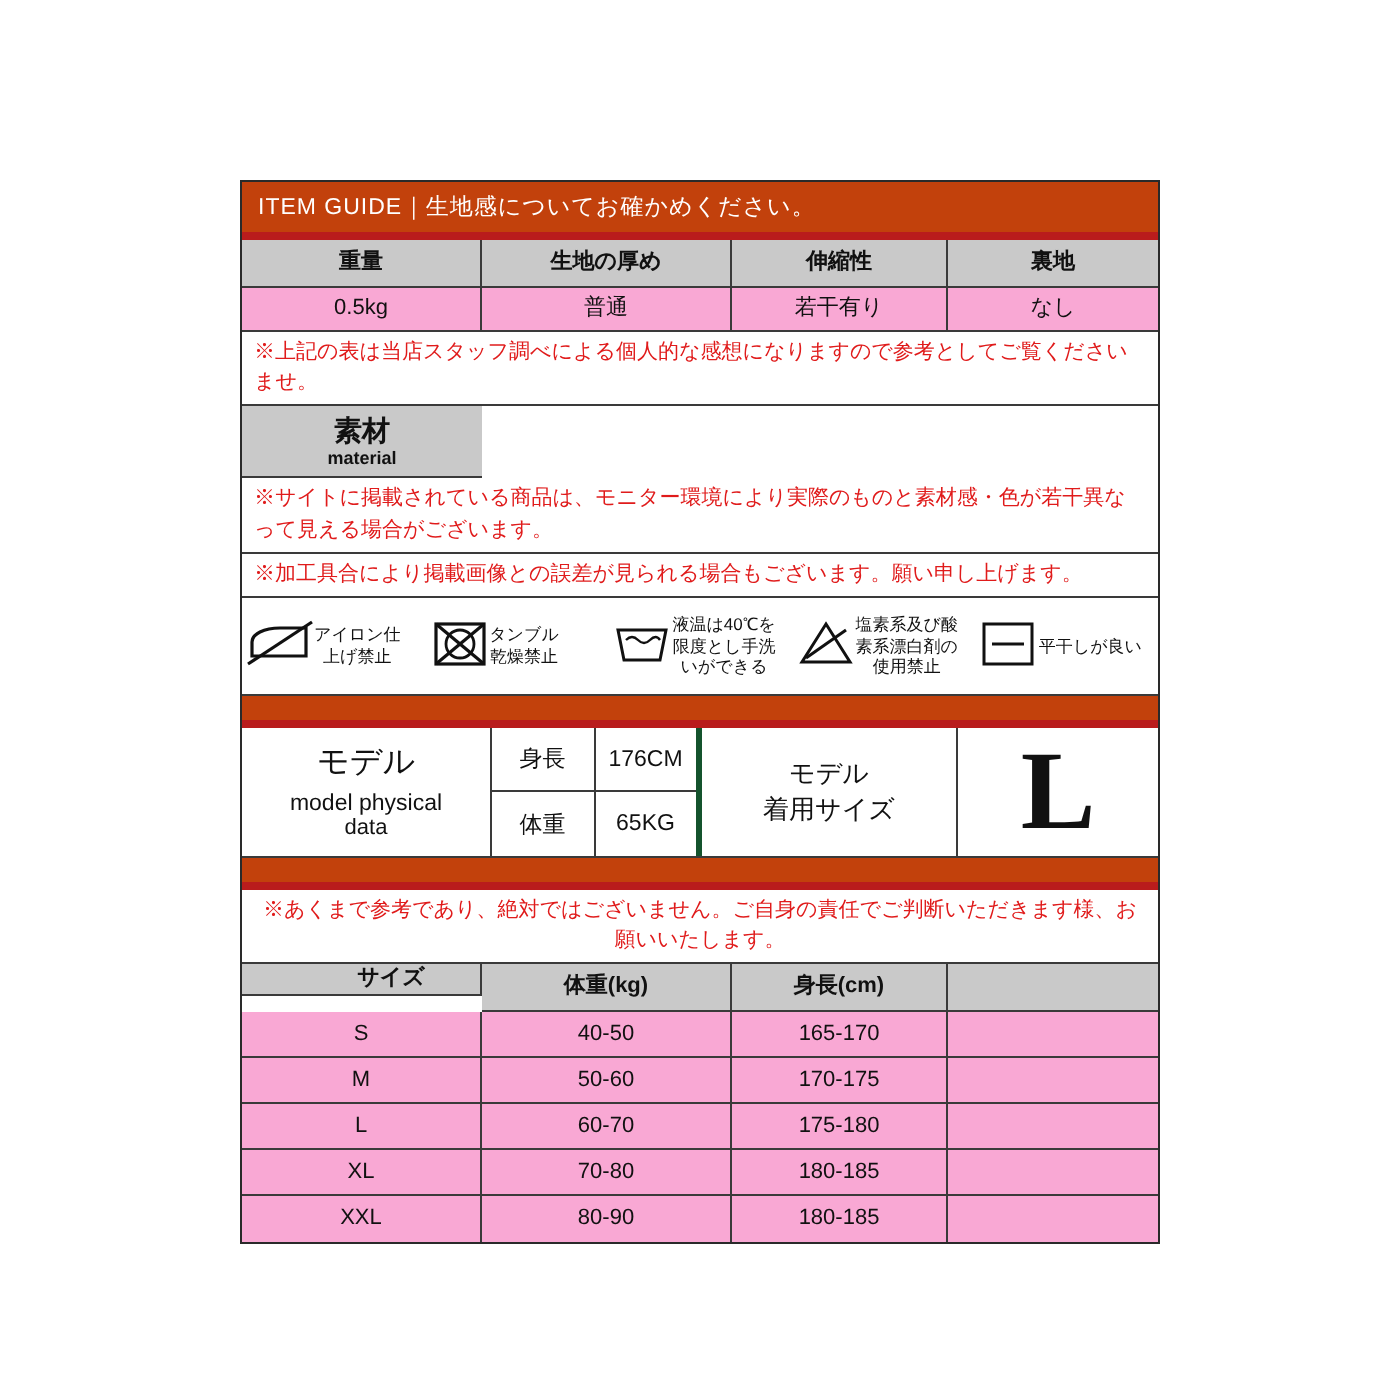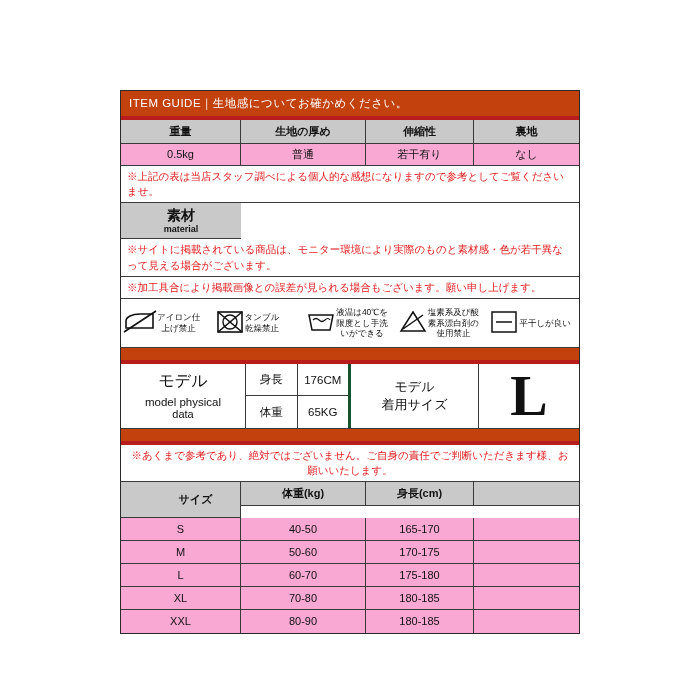--- a/index.html
+++ b/index.html
@@ -271,21 +271,21 @@
         </div>
       </div>
       <div class="modelsize">L</div>
     </div>
 
     <div class="bar empty"></div>
 
     <div class="note red" style="text-align:center;">※あくまで参考であり、絶対ではございません。ご自身の責任でご判断いただきます様、お願いいたします。</div>
 
     <div class="row">
-      <div class="cell gray" style="width:120px;height:36px;padding-left:32px;">サイズ</div>
+      <div class="cell gray" style="width:120px;height:16px;padding-left:32px;">サイズ</div>
       <div class="cell gray" style="width:125px;height:24px;">体重(kg)</div>
       <div class="cell gray" style="width:108px;height:24px;">身長(cm)</div>
       <div class="cell gray" style="flex:1;height:24px;"></div>
     </div>
 
     <div class="row">
       <div class="cell white" style="width:120px;height:23px;">S</div>
       <div class="cell white" style="width:125px;height:23px;">40-50</div>
       <div class="cell white" style="width:108px;height:23px;">165-170</div>
       <div class="cell white" style="flex:1;height:23px;"></div>

